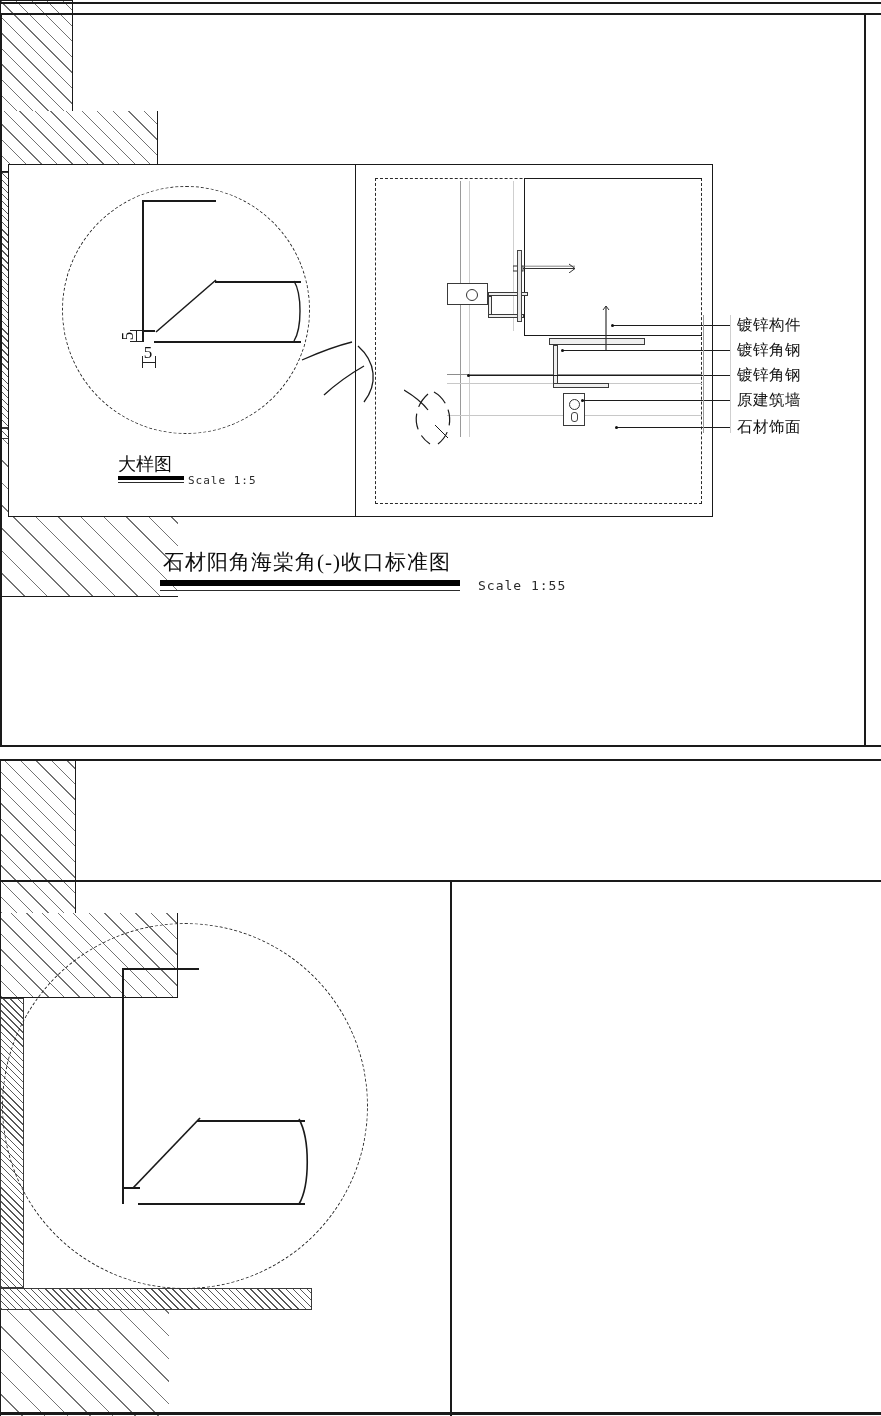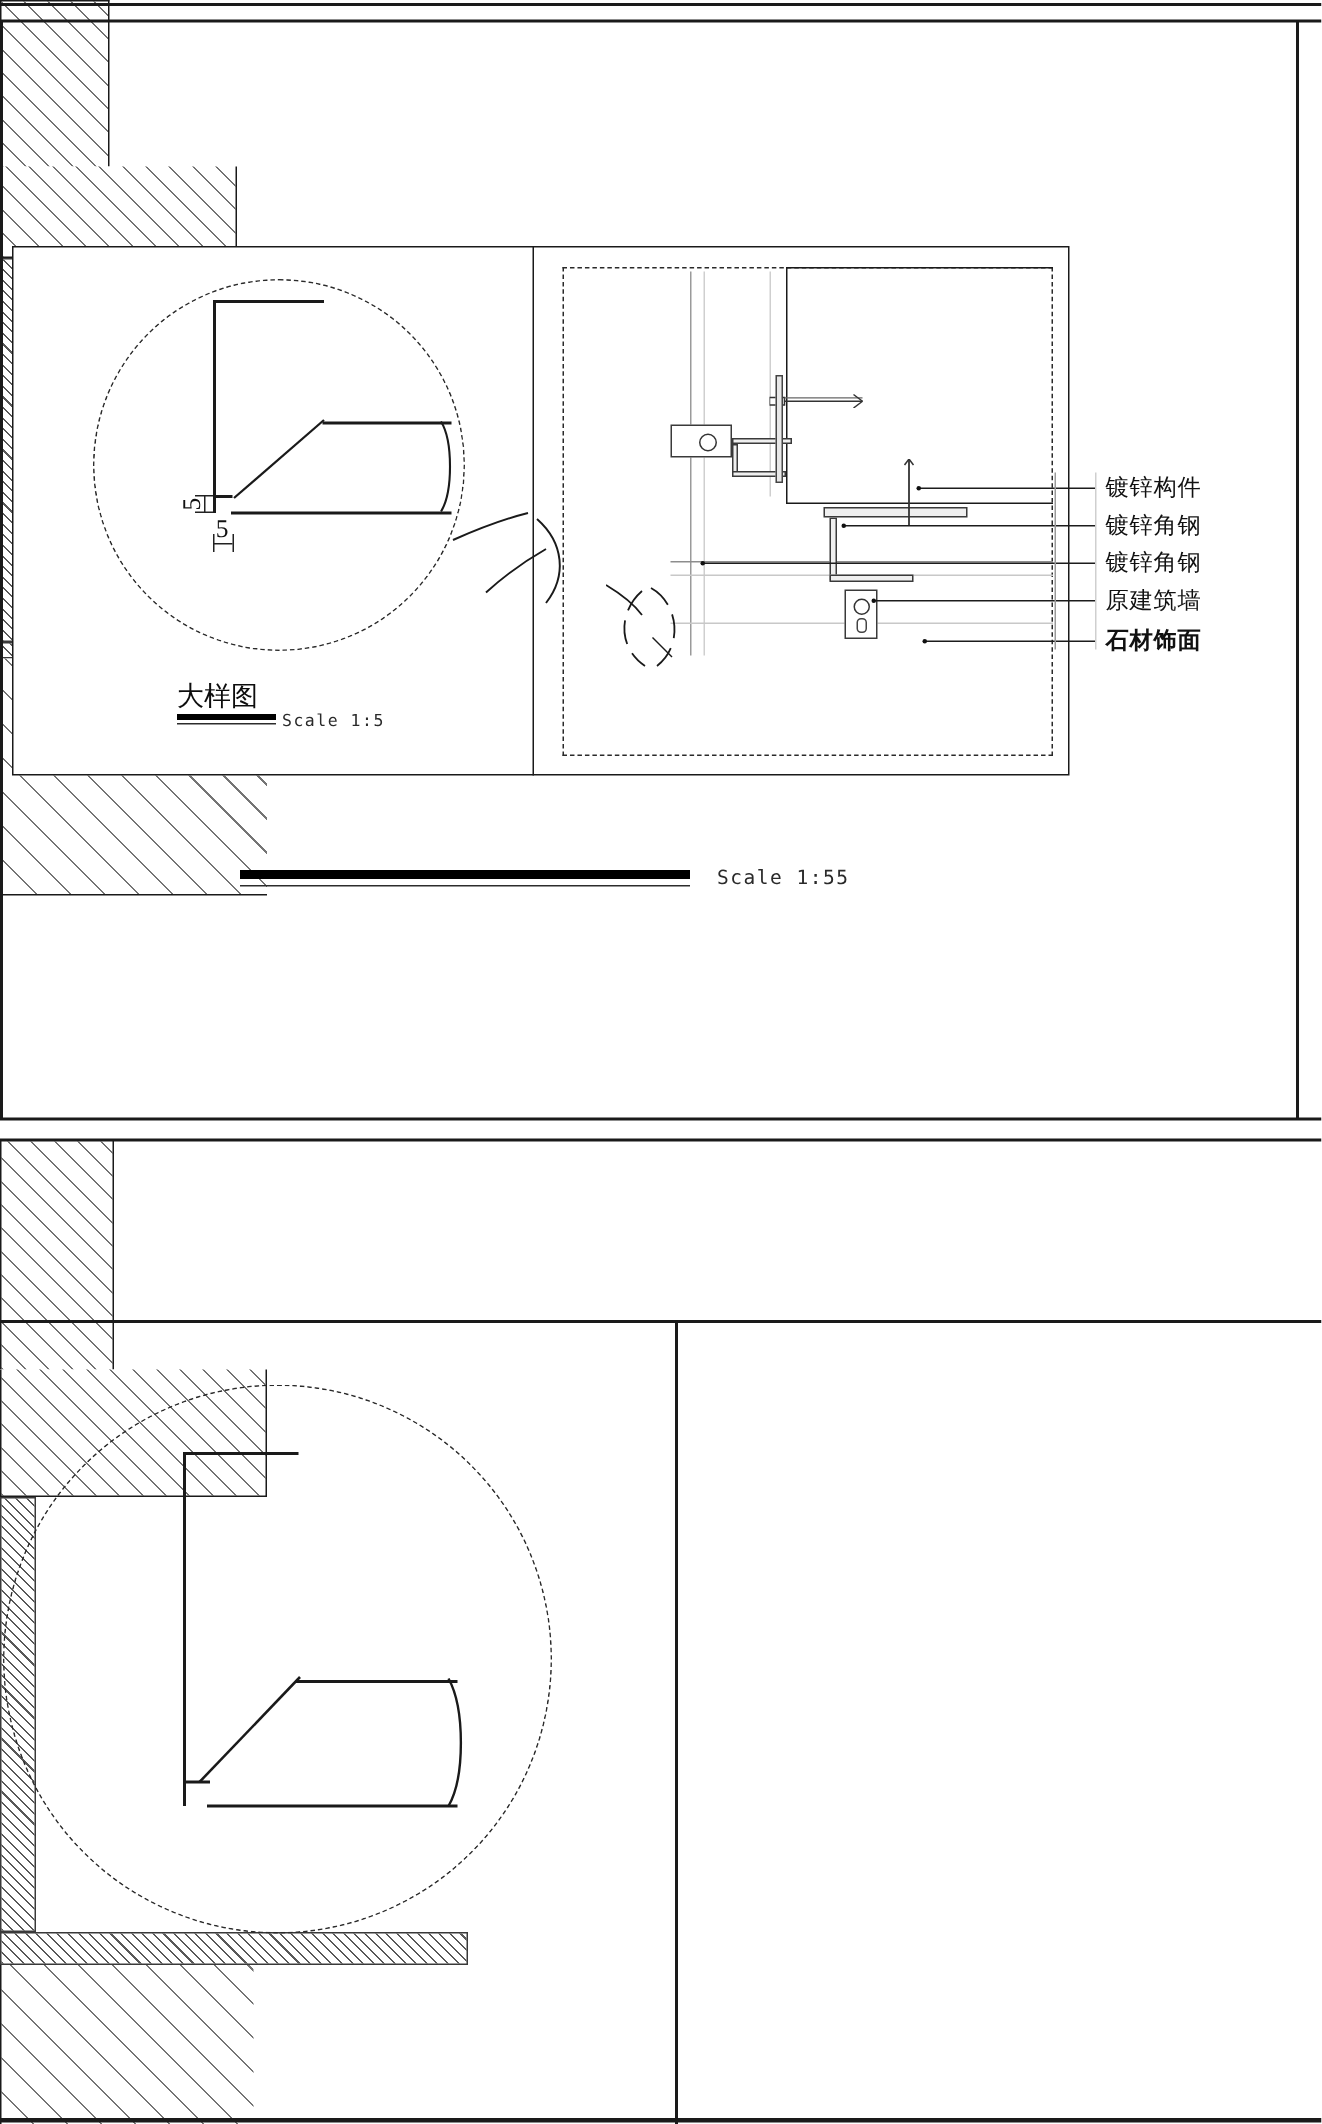--- a/index.html
+++ b/index.html
@@ -211,25 +211,26 @@
     <div class="leader" style="left:468px;top:375px;width:262px;"></div>
     <div class="lead-dot" style="left:467px;top:374px;"></div>
     <div class="label" style="left:737px;top:365px;">镀锌角钢</div>
 
     <div class="leader" style="left:582px;top:400px;width:148px;"></div>
     <div class="lead-dot" style="left:581px;top:399px;"></div>
     <div class="label" style="left:737px;top:390px;">原建筑墙</div>
 
     <div class="leader" style="left:616px;top:427px;width:114px;"></div>
     <div class="lead-dot" style="left:615px;top:426px;"></div>
-    <div class="label" style="left:737px;top:417px;font-weight:bold;">石材饰面</div>
+    <div class="label" style="left:737px;top:417px;">石材饰面</div>
 
     <div class="vline" style="left:703px;top:315px;width:1px;height:118px;background:#9a9a9a;"></div>
     <div class="vline" style="left:730px;top:315px;width:1px;height:118px;background:#cfcfcf;"></div>
 
+    <div class="title-cn" style="left:163px;top:548px;font-size:21px;letter-spacing:1px;">石材阳角海棠角(-)收口标准图</div>
     <div class="title-bar" style="left:160px;top:580px;width:300px;height:6px;"></div>
     <div class="title-bar2" style="left:160px;top:590px;width:300px;"></div>
     <div class="scale-txt" style="left:478px;top:578px;font-size:13px;">Scale 1:55</div>
   </div>
 
   <div id="bottom-sheet" style="position:absolute;left:0;top:760px;width:881px;height:656px;">
 
     <div class="sheet-border" style="left:0;top:120px;width:881px;height:2px;"></div>
     <div class="vline" style="left:450px;top:122px;width:2px;height:534px;background:#1a1a1a;"></div>
     <div class="sheet-border" style="left:0;top:652px;width:881px;height:3px;"></div>

